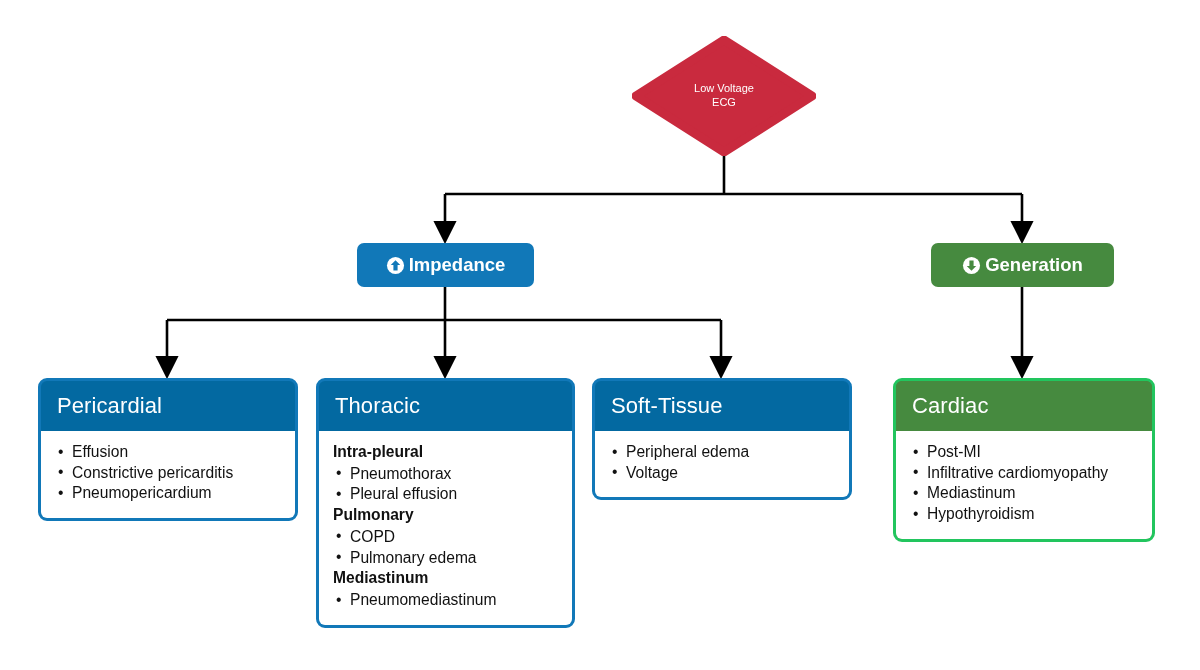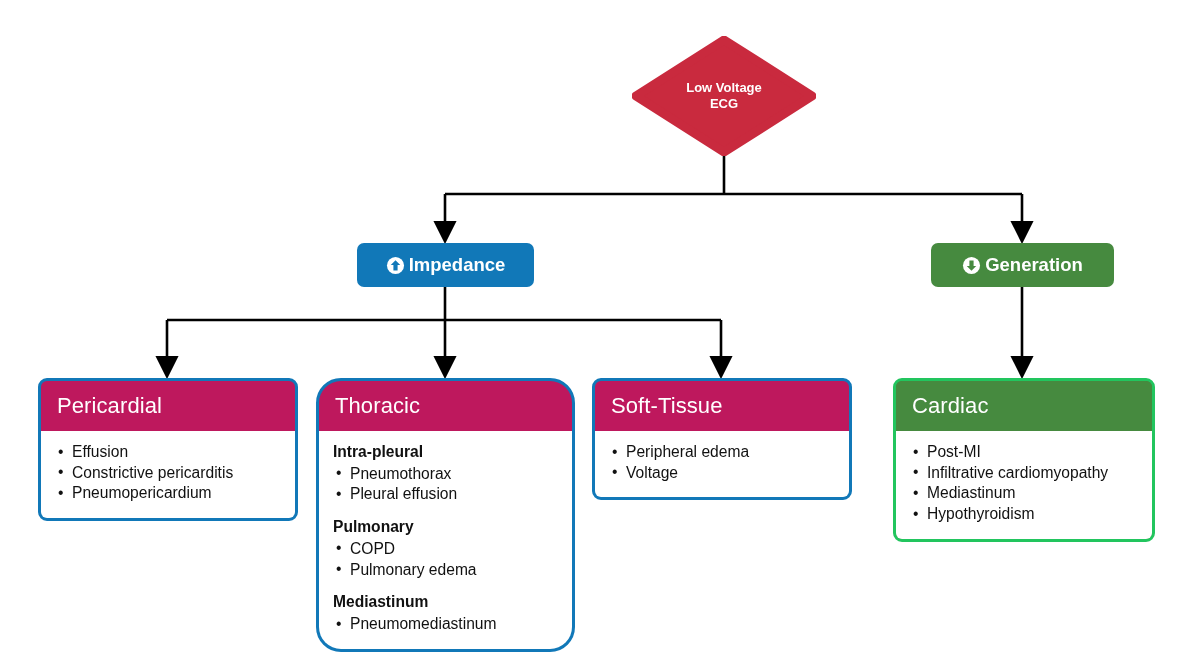--- a/index.html
+++ b/index.html
@@ -43,22 +43,22 @@
     position: absolute;
     left: 0;
     top: 0;
     width: 184px;
     height: 120px;
     display: flex;
     flex-direction: column;
     align-items: center;
     justify-content: center;
     color: #ffffff;
-    font-size: 13px;
-    font-weight: bold;
+    font-size: 11px;
+    font-weight: normal;
     line-height: 1.25;
     text-align: center;
   }
 
   
   .pill {
     position: absolute;
     display: flex;
     align-items: center;
     justify-content: center;
@@ -112,46 +112,46 @@
     padding: 11px 12px 14px 14px;
     color: #111111;
     font-size: 15.6px;
     line-height: 1.33;
   }
   .group-title {
     font-weight: bold;
     margin: 0 0 1px 0;
   }
   .group + .group {
-    margin-top: 12px;
+    margin-top: 0;
   }
   ul.items {
     list-style: none;
     margin: 0;
     padding: 0;
   }
   ul.items li {
     position: relative;
     padding-left: 17px;
     margin: 0;
   }
   ul.items li::before {
     content: "\2022";
     position: absolute;
     left: 3px;
     top: -0.5px;
   }
 
   .card-blue { background: #1178B8; border: 3px solid #1178B8; }
-  .card-blue .card-head { background: #be185d; }
+  .card-blue .card-head { background: #0369a1; }
   .card-green { background: #468A3F; border: 3px solid #22c55e; }
   .card-green .card-head { background: #468A3F; }
 
   #card-pericardial { left: 38px;  top: 378px; width: 260px; }
-  #card-thoracic    { left: 316px; top: 378px; width: 259px; border-radius: 25px; }
+  #card-thoracic    { left: 316px; top: 378px; width: 259px; }
   #card-soft-tissue { left: 592px; top: 378px; width: 260px; }
   #card-cardiac     { left: 893px; top: 378px; width: 262px; }
 </style>
 </head>
 <body>
 
 <div id="canvas">
 
   <svg id="connectors" viewBox="0 0 1200 670" width="1200" height="670" aria-hidden="true">
     <defs>

